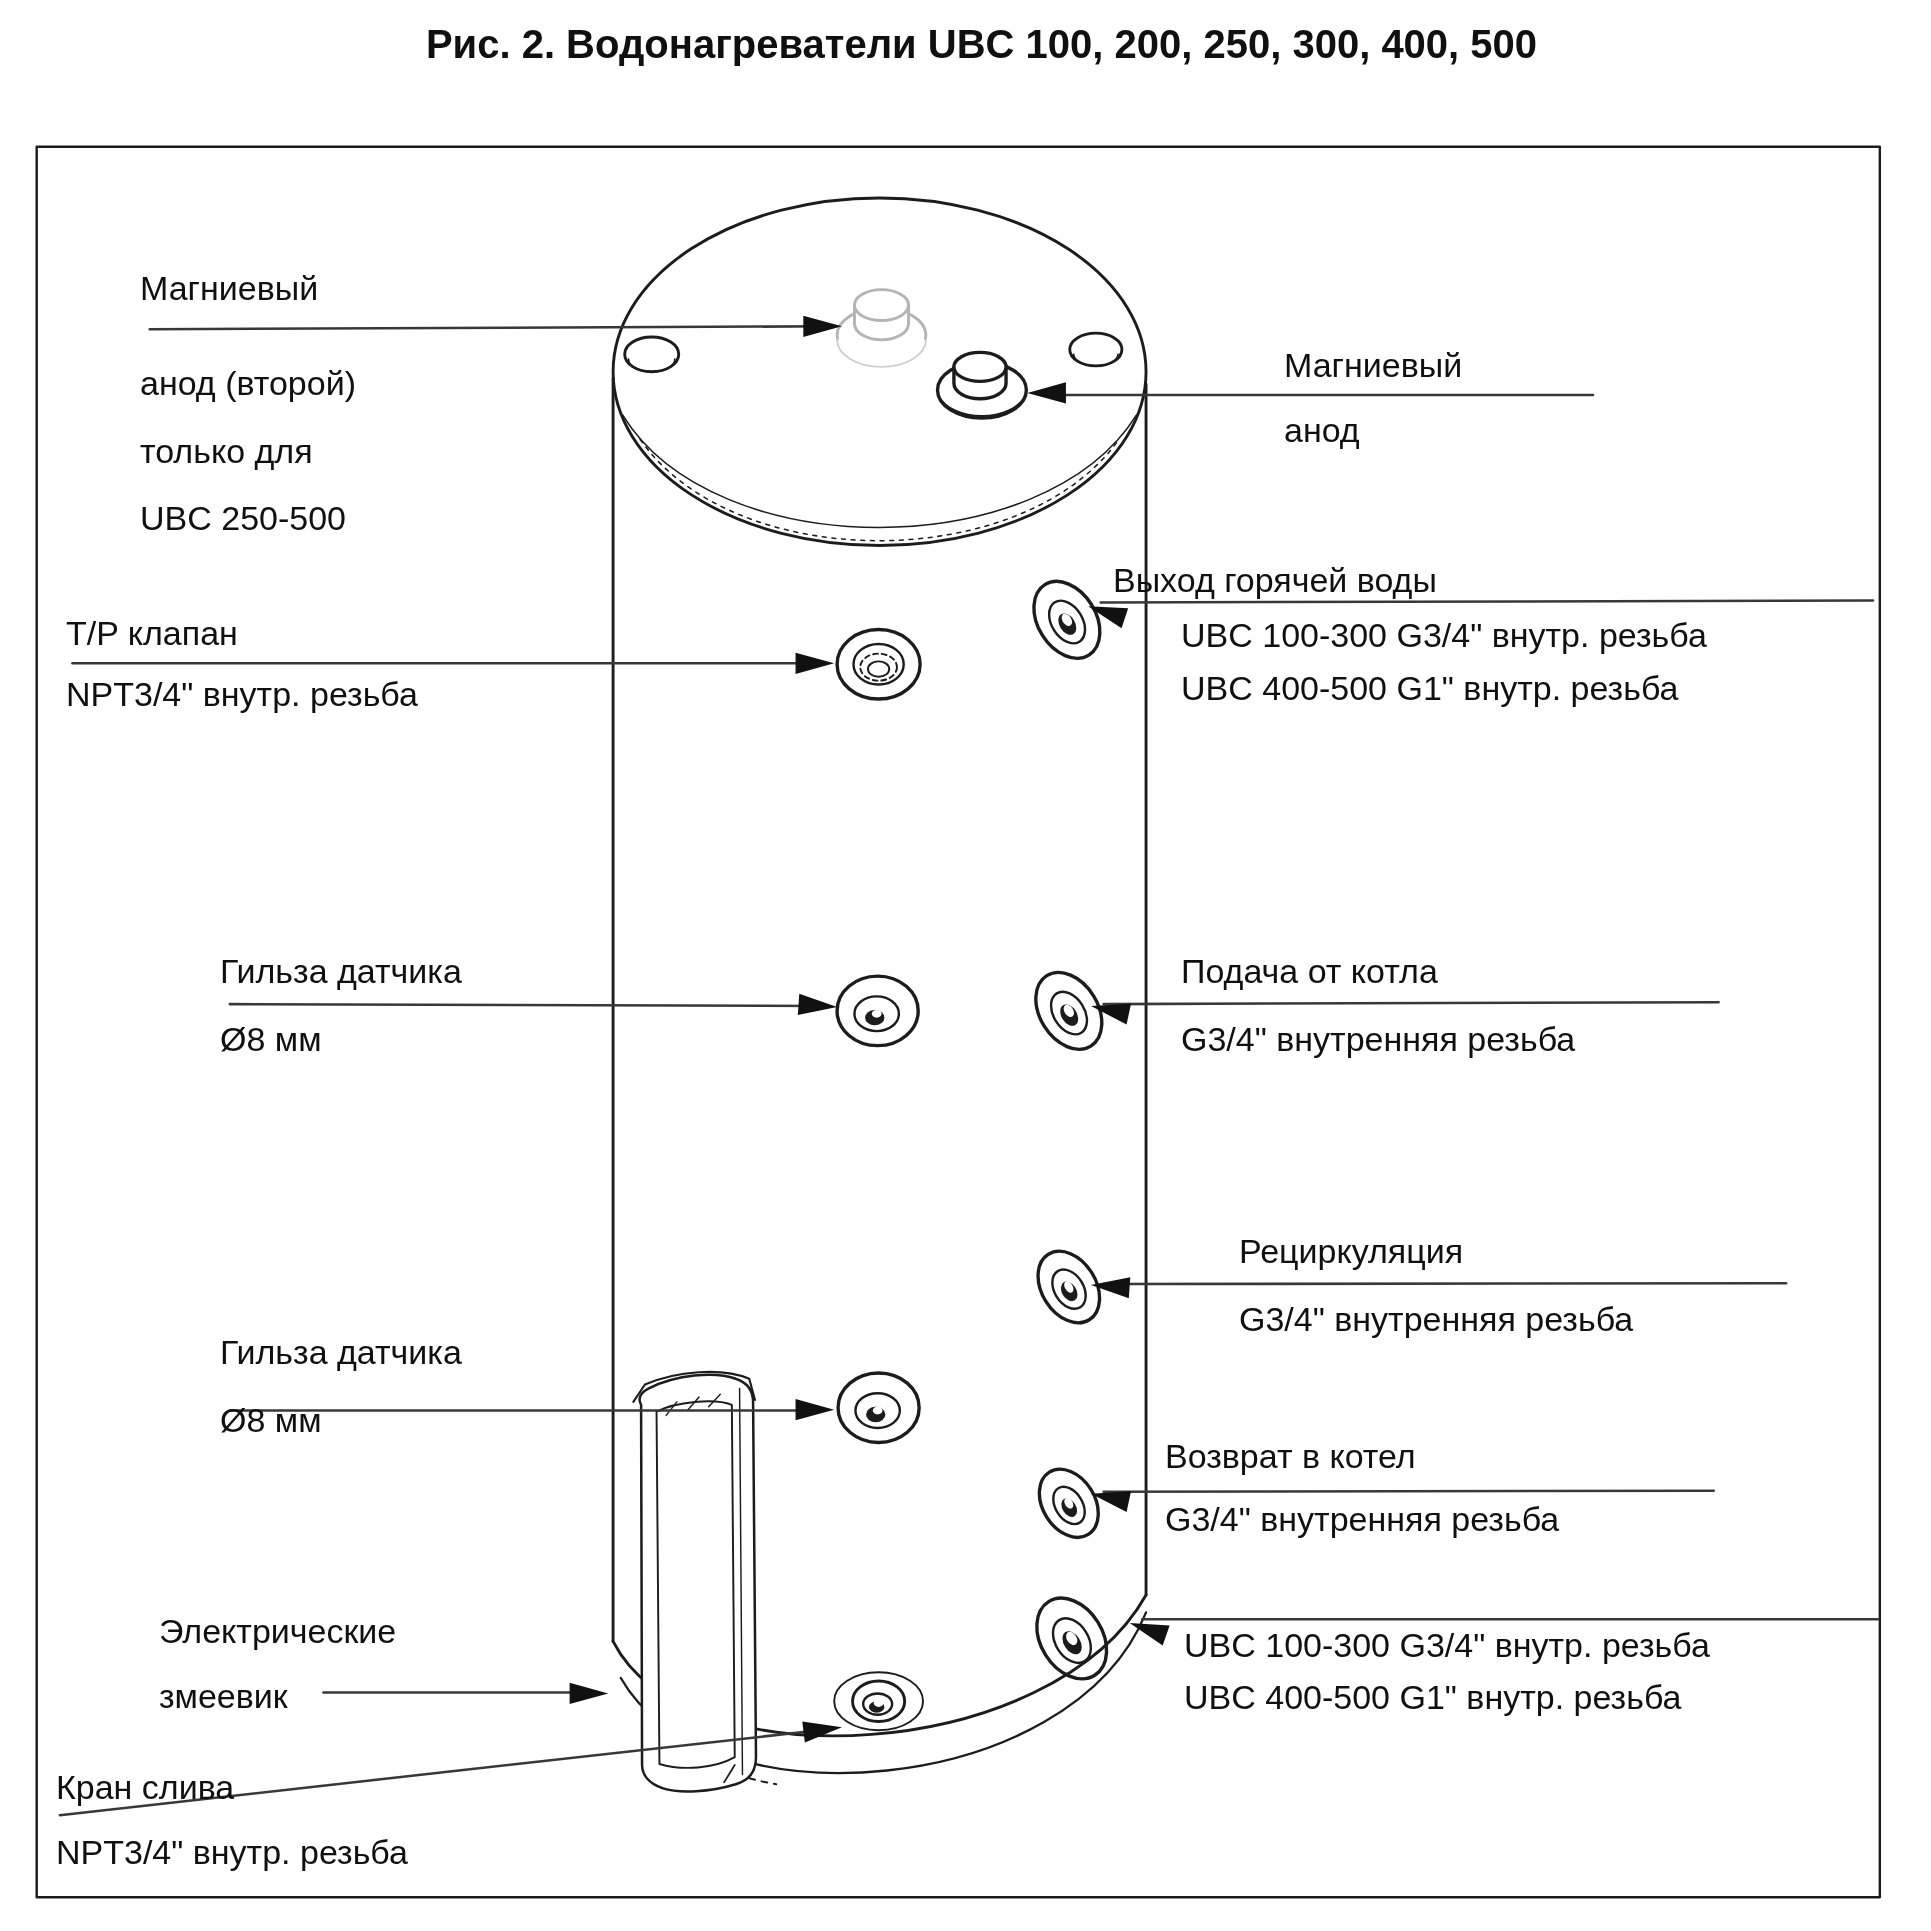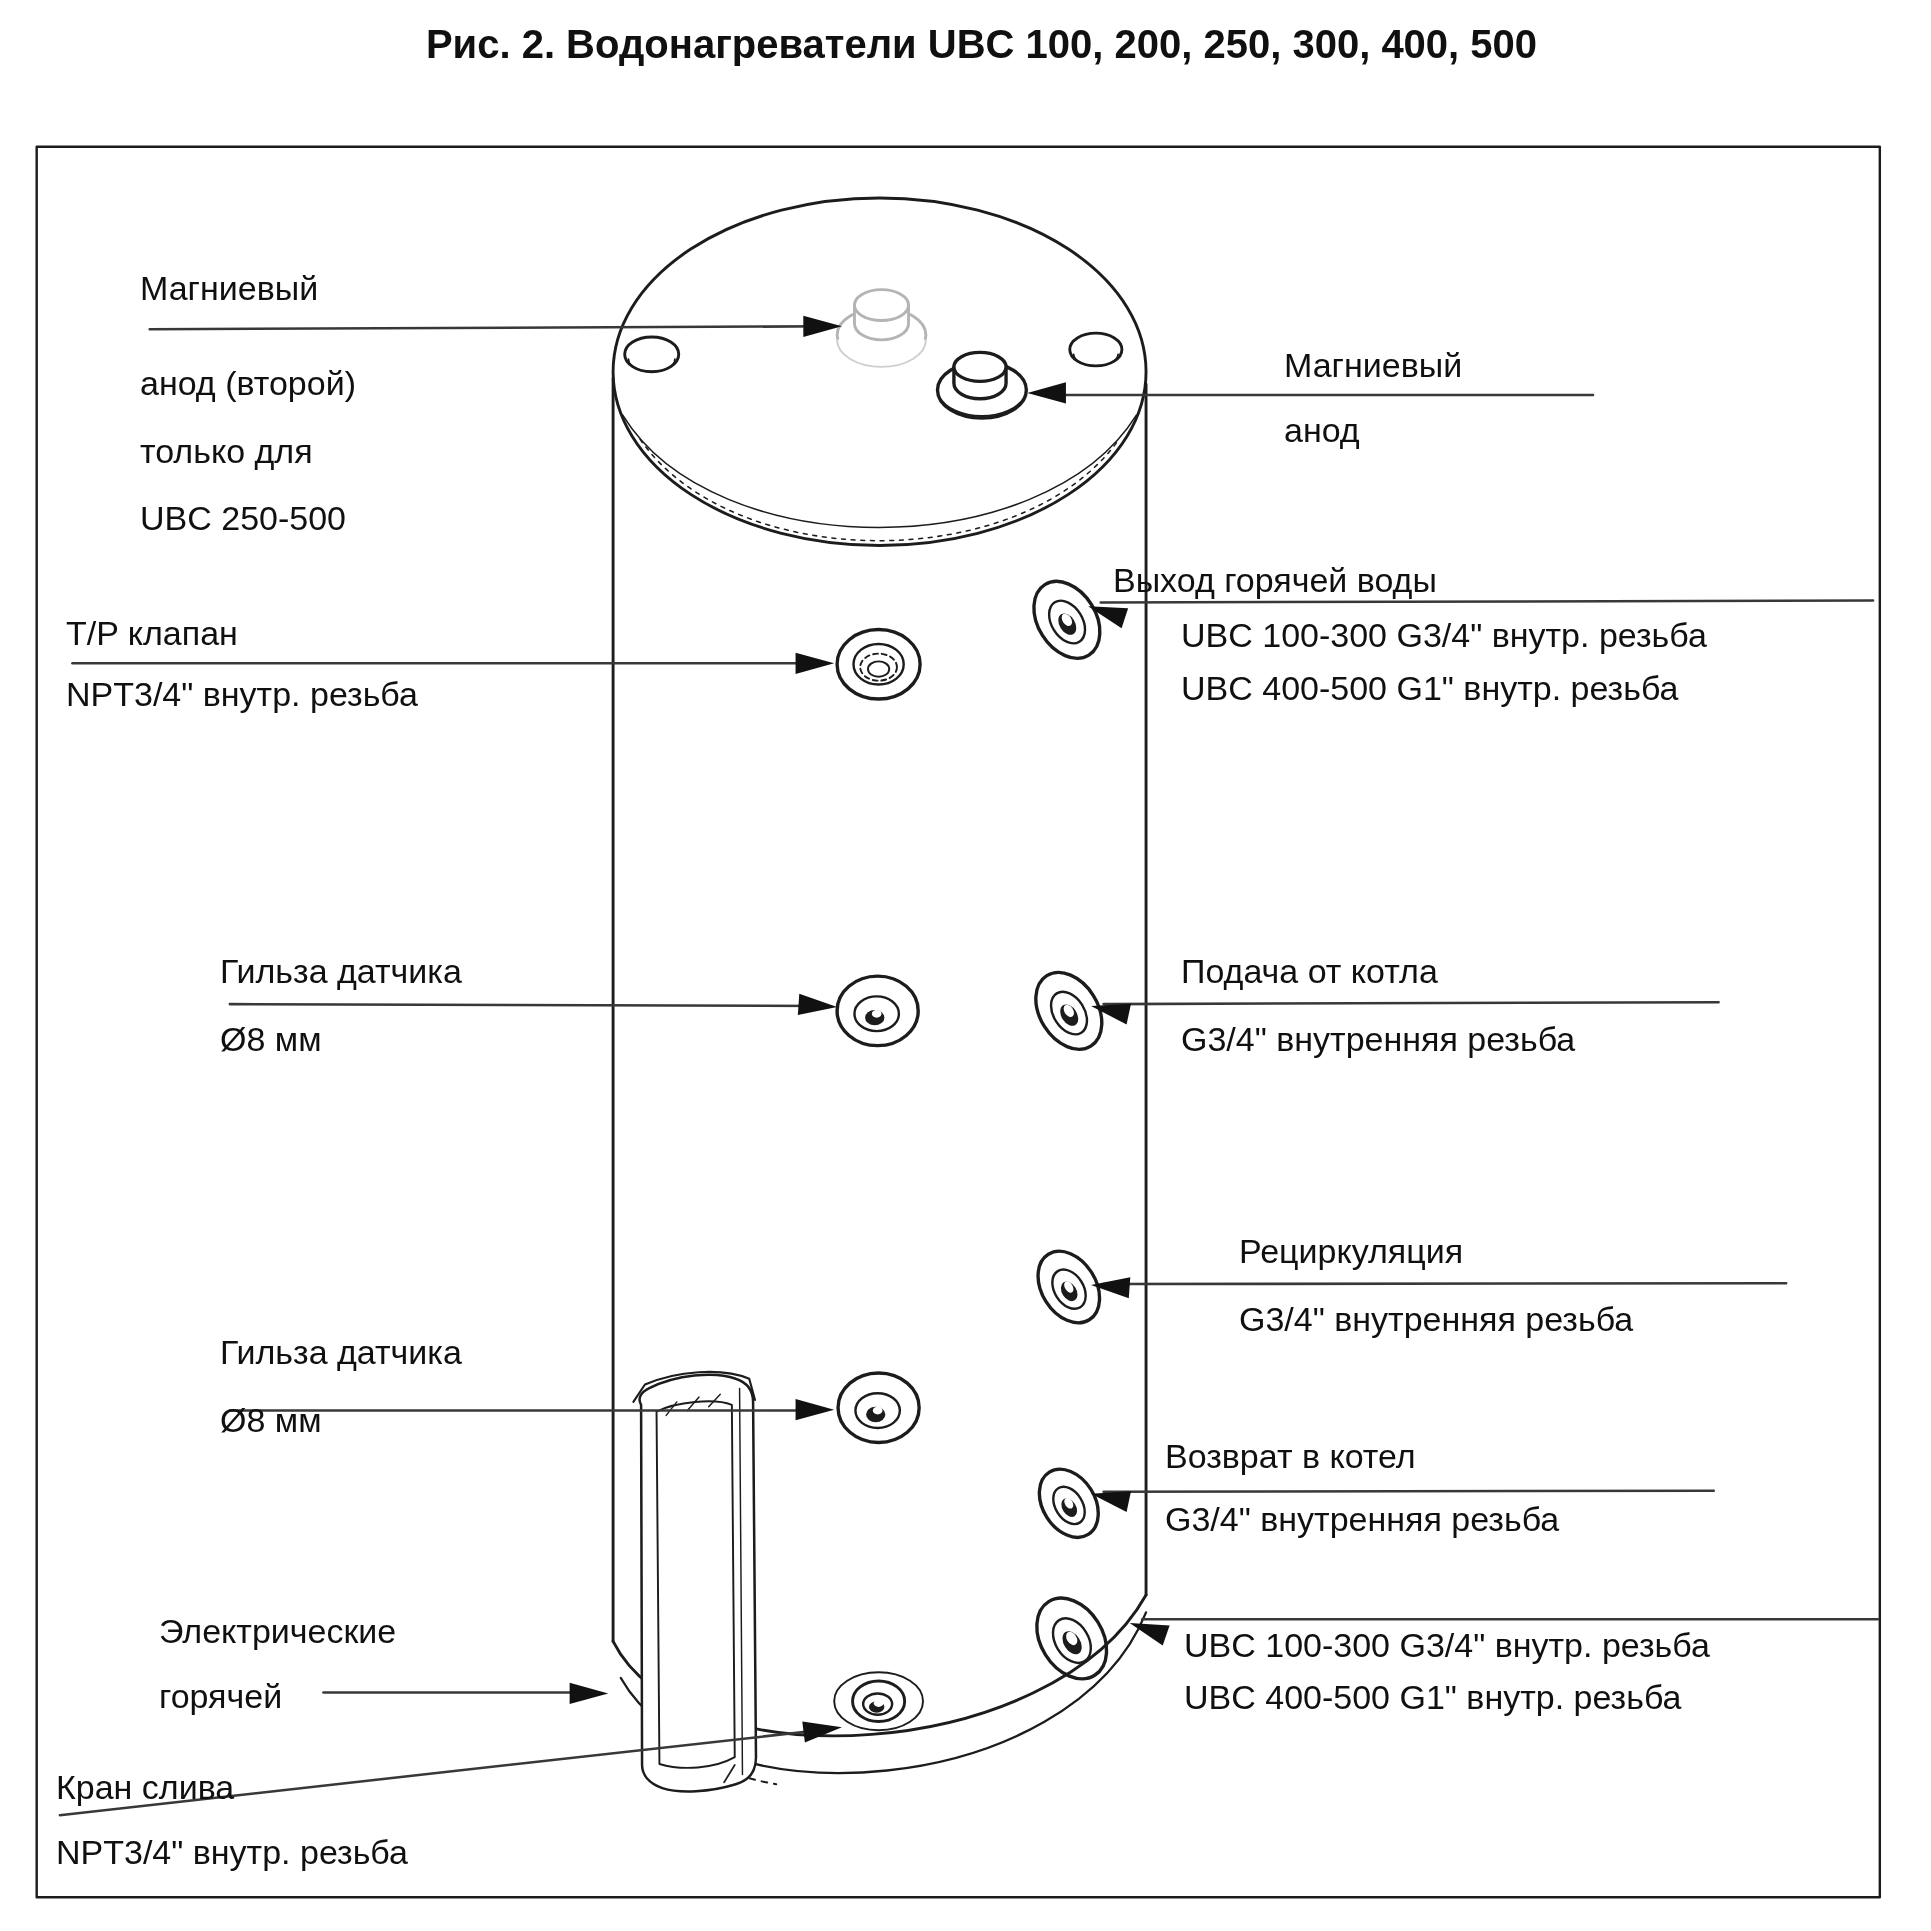--- a/index.html
+++ b/index.html
@@ -194,21 +194,21 @@
   <div class="t" style="left:66px;top:611px">T/P клапан</div>
   <div class="t" style="left:66px;top:672px">NPT3/4" внутр. резьба</div>
 
   <div class="t" style="left:220px;top:949px">Гильза датчика</div>
   <div class="t" style="left:220px;top:1017px">Ø8 мм</div>
 
   <div class="t" style="left:220px;top:1330px">Гильза датчика</div>
   <div class="t" style="left:220px;top:1398px">Ø8 мм</div>
 
   <div class="t" style="left:159px;top:1609px">Электрические</div>
-  <div class="t" style="left:159px;top:1674px">горячей</div>
+  <div class="t" style="left:159px;top:1674px">змеевик</div>
 
   <div class="t" style="left:56px;top:1765px">Кран слива</div>
   <div class="t" style="left:56px;top:1830px">NPT3/4" внутр. резьба</div>
 
   <div class="t" style="left:1284px;top:343px">Магниевый</div>
   <div class="t" style="left:1284px;top:408px">анод</div>
 
   <div class="t" style="left:1113px;top:558px">Выход горячей воды</div>
   <div class="t" style="left:1181px;top:613px">UBC 100-300 G3/4" внутр. резьба</div>
   <div class="t" style="left:1181px;top:666px">UBC 400-500 G1" внутр. резьба</div>

